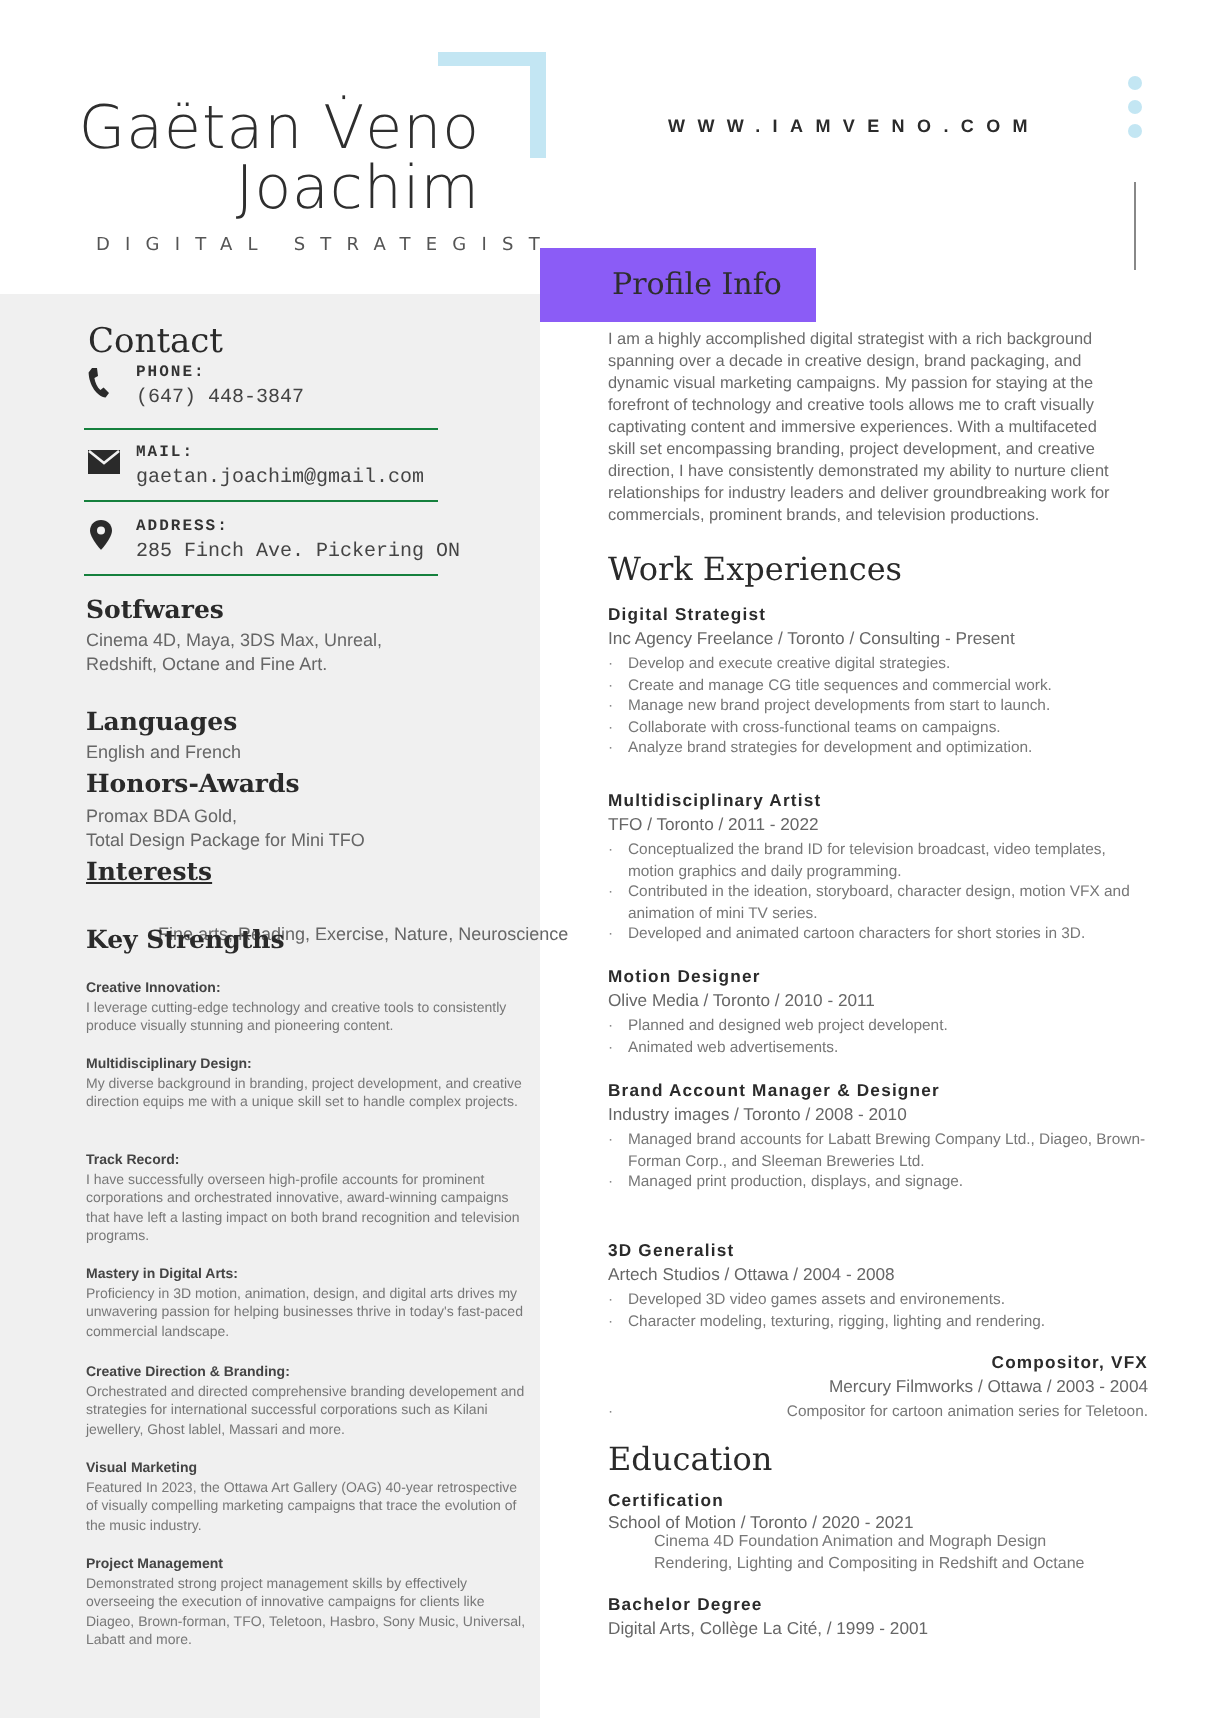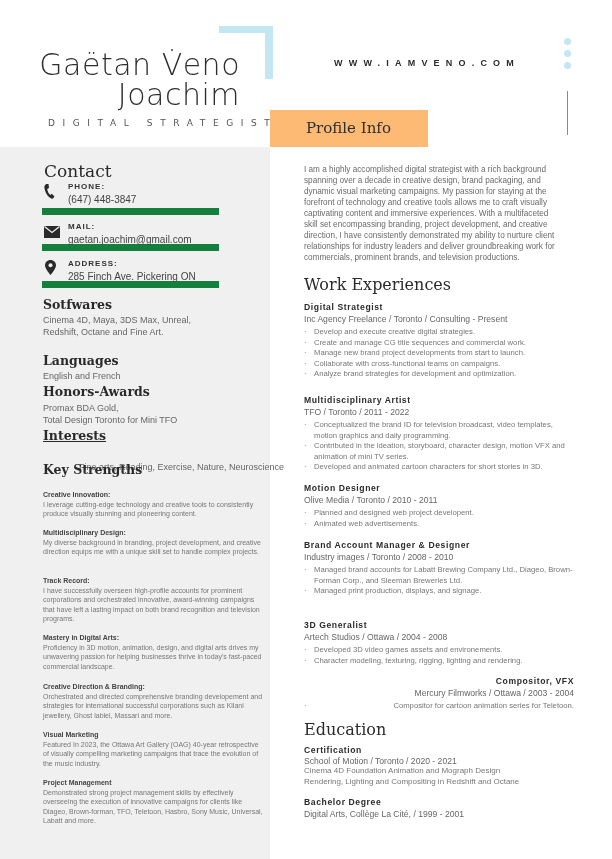--- a/index.html
+++ b/index.html
@@ -14,48 +14,48 @@
   .name { position: absolute; right: 372px; top: 50px; text-align: right; font-family: "DejaVu Sans", sans-serif; font-weight: 300; font-size: 30px; line-height: 30px; color: #2e2e2e; letter-spacing: 0.5px; }
   .name div { white-space: nowrap; }
   .role { position: absolute; left: 48px; top: 118px; font-size: 9px; letter-spacing: 7.6px; color: #555; font-family: "DejaVu Sans", sans-serif; }
 
   .website { position: absolute; left: 334px; top: 58px; font-size: 9px; font-weight: bold; letter-spacing: 6.2px; color: #2b2b2b; }
 
   .dots { position: absolute; left: 564px; top: 38px; }
   .dot { width: 7px; height: 7px; border-radius: 50%; background: #c3e6f3; margin-bottom: 5px; }
   .vline { position: absolute; left: 567px; top: 91px; width: 1px; height: 44px; background: #888; }
 
-  .profile-box { position: absolute; left: 270px; top: 110px; width: 158px; height: 37px; background: #fdba74; }
+  .profile-box { position: absolute; left: 270px; top: 124px; width: 138px; height: 37px; background: #8b5cf6; }
   .profile-title { position: absolute; left: 36px; top: 9px; font-family: "DejaVu Serif", serif; font-size: 15px; color: #2e2e2e; white-space: nowrap; }
 
   .serif-h { font-family: "DejaVu Serif", serif; color: #2a2a2a; font-weight: normal; }
 
   
   .contact-title { position: absolute; left: 44px; top: 161px; font-size: 17px; }
-  .contact-row { position: absolute; left: 42px; width: 177px; border-bottom: 7px solid #15803d; }
+  .contact-row { position: absolute; left: 42px; width: 177px; border-bottom: 1px solid #15803d; font-family: Liberation Mono, monospace; }
   .contact-row .icon { position: absolute; left: 0; }
   .contact-row .lbl { position: absolute; left: 26px; top: 0; font-size: 8px; font-weight: bold; letter-spacing: 1px; color: #333; }
   .contact-row .val { position: absolute; left: 26px; top: 12px; font-size: 10px; color: #444; white-space: nowrap; }
 
   .side-h { position: absolute; left: 43px; font-size: 12.5px; font-weight: bold; }
   .side-p { position: absolute; left: 43px; font-size: 9px; line-height: 12px; color: #666; width: 220px; }
 
   .ks { position: absolute; left: 43px; width: 222px; font-size: 7px; line-height: 9.6px; color: #777; }
   .ks .t { font-weight: bold; color: #444; }
 
   
   .summary { position: absolute; left: 304px; top: 164px; width: 260px; font-size: 8.2px; line-height: 11px; color: #6a6a6a; }
   .main-h { position: absolute; left: 304px; font-size: 16px; }
   .job { position: absolute; left: 304px; width: 270px; }
   .job .title { font-size: 8.6px; font-weight: bold; letter-spacing: 0.6px; color: #2b2b2b; }
   .job .meta { font-size: 8.6px; color: #666; margin-top: 2px; }
   .job ul { list-style: none; margin-top: 3px; }
   .job li { font-size: 7.7px; line-height: 10.6px; color: #777; padding-left: 10px; position: relative; }
   .job li::before { content: "·"; position: absolute; left: 0; top: 0; color: #888; }
-  .edu-line { font-size: 8px; line-height: 10.8px; color: #777; }
+  .edu-line { font-size: 8px; line-height: 10.8px; color: #777; margin-left: 23px; }
 </style>
 </head>
 <body>
 
 <div class="sidebar-bg"></div>
 
 <div class="bracket-h"></div>
 <div class="bracket-v"></div>
 
 <div class="name">
@@ -115,21 +115,21 @@
   <div>Cinema 4D, Maya, 3DS Max, Unreal,</div>
   <div>Redshift, Octane and Fine Art.</div>
 </div>
 
 <div class="side-h serif-h" style="top:353px;">Languages</div>
 <div class="side-p" style="top:370px;">English and French</div>
 
 <div class="side-h serif-h" style="top:384px;">Honors-Awards</div>
 <div class="side-p" style="top:402px;">
   <div>Promax BDA Gold,</div>
-  <div>Total Design Toronto for Mini TFO</div>
+  <div>Total Design Package for Mini TFO</div>
 </div>
 
 <div class="side-h serif-h" style="top:428px;text-decoration:underline;">Interests</div>
 <div class="side-p" style="top:461px;margin-left:36px;">Fine arts, Reading, Exercise, Nature, Neuroscience</div>
 
 <div class="side-h serif-h" style="top:462px;">Key Strengths</div>
 
 <div class="ks" style="top:490px;">
   <div class="t">Creative Innovation:</div>
   <div>I leverage cutting-edge technology and creative tools to consistently produce visually stunning and pioneering content.</div>

